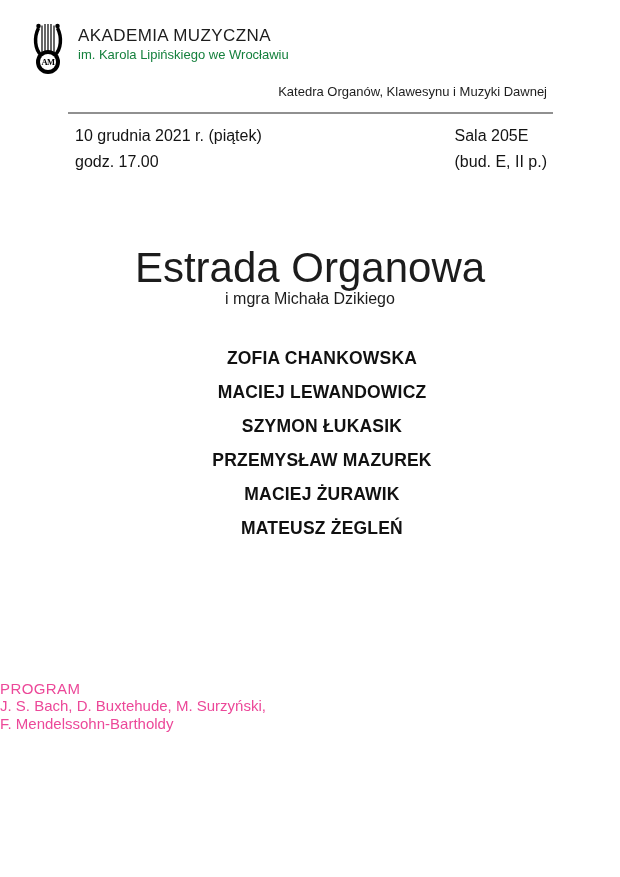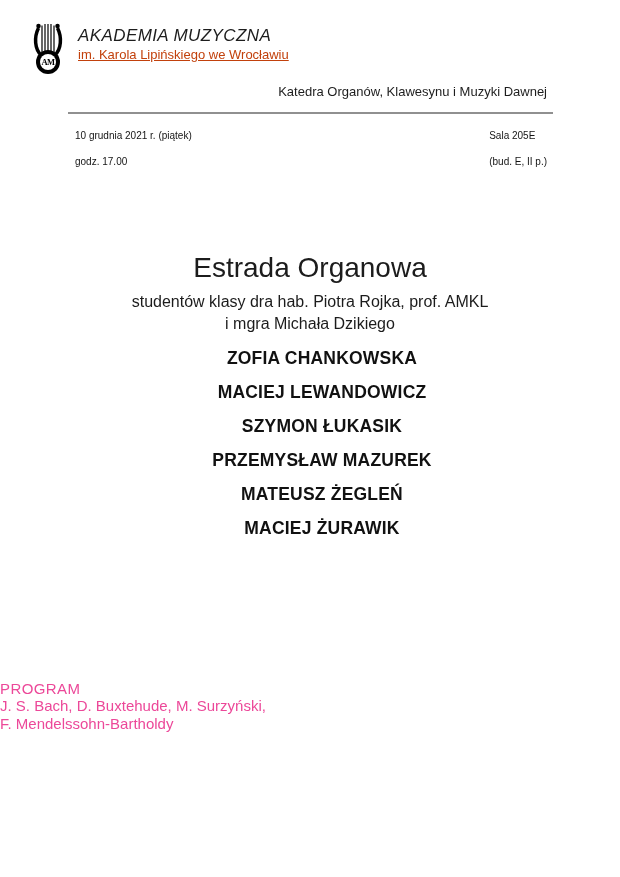--- a/index.html
+++ b/index.html
@@ -26,29 +26,27 @@
     align-items: flex-start;
   }
   .brand-logo { width: 30px; height: 54px; display: block; }
   .brand-text { margin-left: 15px; padding-top: 6px; }
   .brand-name {
     font-size: 17px;
     line-height: 18px;
     letter-spacing: 0.4px;
     color: #1d1d1d;
     white-space: nowrap;
-    font-style: italic;
   }
   .brand-subname {
     font-size: 13px;
     line-height: 14px;
     margin-top: 3px;
-    color: #c2410c;
+    color: #15803d;
     white-space: nowrap;
-    text-decoration: underline;
   }
 
   
   .department {
     position: absolute;
     right: 73px;
     top: 84px;
     font-size: 13px;
     line-height: 15px;
     color: #1d1d1d;
@@ -66,35 +64,35 @@
   }
 
   
   .meta {
     position: absolute;
     left: 75px;
     right: 73px;
     top: 123px;
     display: flex;
     justify-content: space-between;
-    font-size: 10px;
+    font-size: 16px;
     line-height: 26px;
     color: #141414;
   }
   .meta-right { text-align: left; }
 
   
   .event {
     position: absolute;
     left: 0; right: 0;
     top: 248px;
     text-align: center;
   }
   .event-title {
-    font-size: 28px;
+    font-size: 42px;
     line-height: 40px;
     font-weight: 400;
     color: #1c1c1c;
   }
   .event-sub {
     font-size: 16px;
     line-height: 21.5px;
     color: #1c1c1c;
   }
   .event-sub.first { margin-top: 3px; }
@@ -184,31 +182,30 @@
       <div>godz. 17.00</div>
     </div>
     <div class="meta-right">
       <div>Sala 205E</div>
       <div>(bud. E, II p.)</div>
     </div>
   </div>
 
   <div class="event">
     <h1 class="event-title">Estrada Organowa</h1>
-    <div class="event-sub first">studentów klasy dra hab. Piotra Rojka, prof. AMKL</div>
     <div class="event-sub">i mgra Michała Dzikiego</div>
   </div>
 
   <div class="performers">
     <div class="performer">ZOFIA CHANKOWSKA</div>
     <div class="performer">MACIEJ LEWANDOWICZ</div>
     <div class="performer">SZYMON ŁUKASIK</div>
     <div class="performer">PRZEMYSŁAW MAZUREK</div>
+    <div class="performer">MACIEJ ŻURAWIK</div>
     <div class="performer">MATEUSZ ŻEGLEŃ</div>
-    <div class="performer">MACIEJ ŻURAWIK</div>
   </div>
 
   <div class="program">
     <div class="program-heading">PROGRAM</div>
     <div class="program-line">J. S. Bach, D. Buxtehude, M. Surzyński,</div>
     <div class="program-line">F. Mendelssohn-Bartholdy</div>
   </div>
 
 
 </div>

